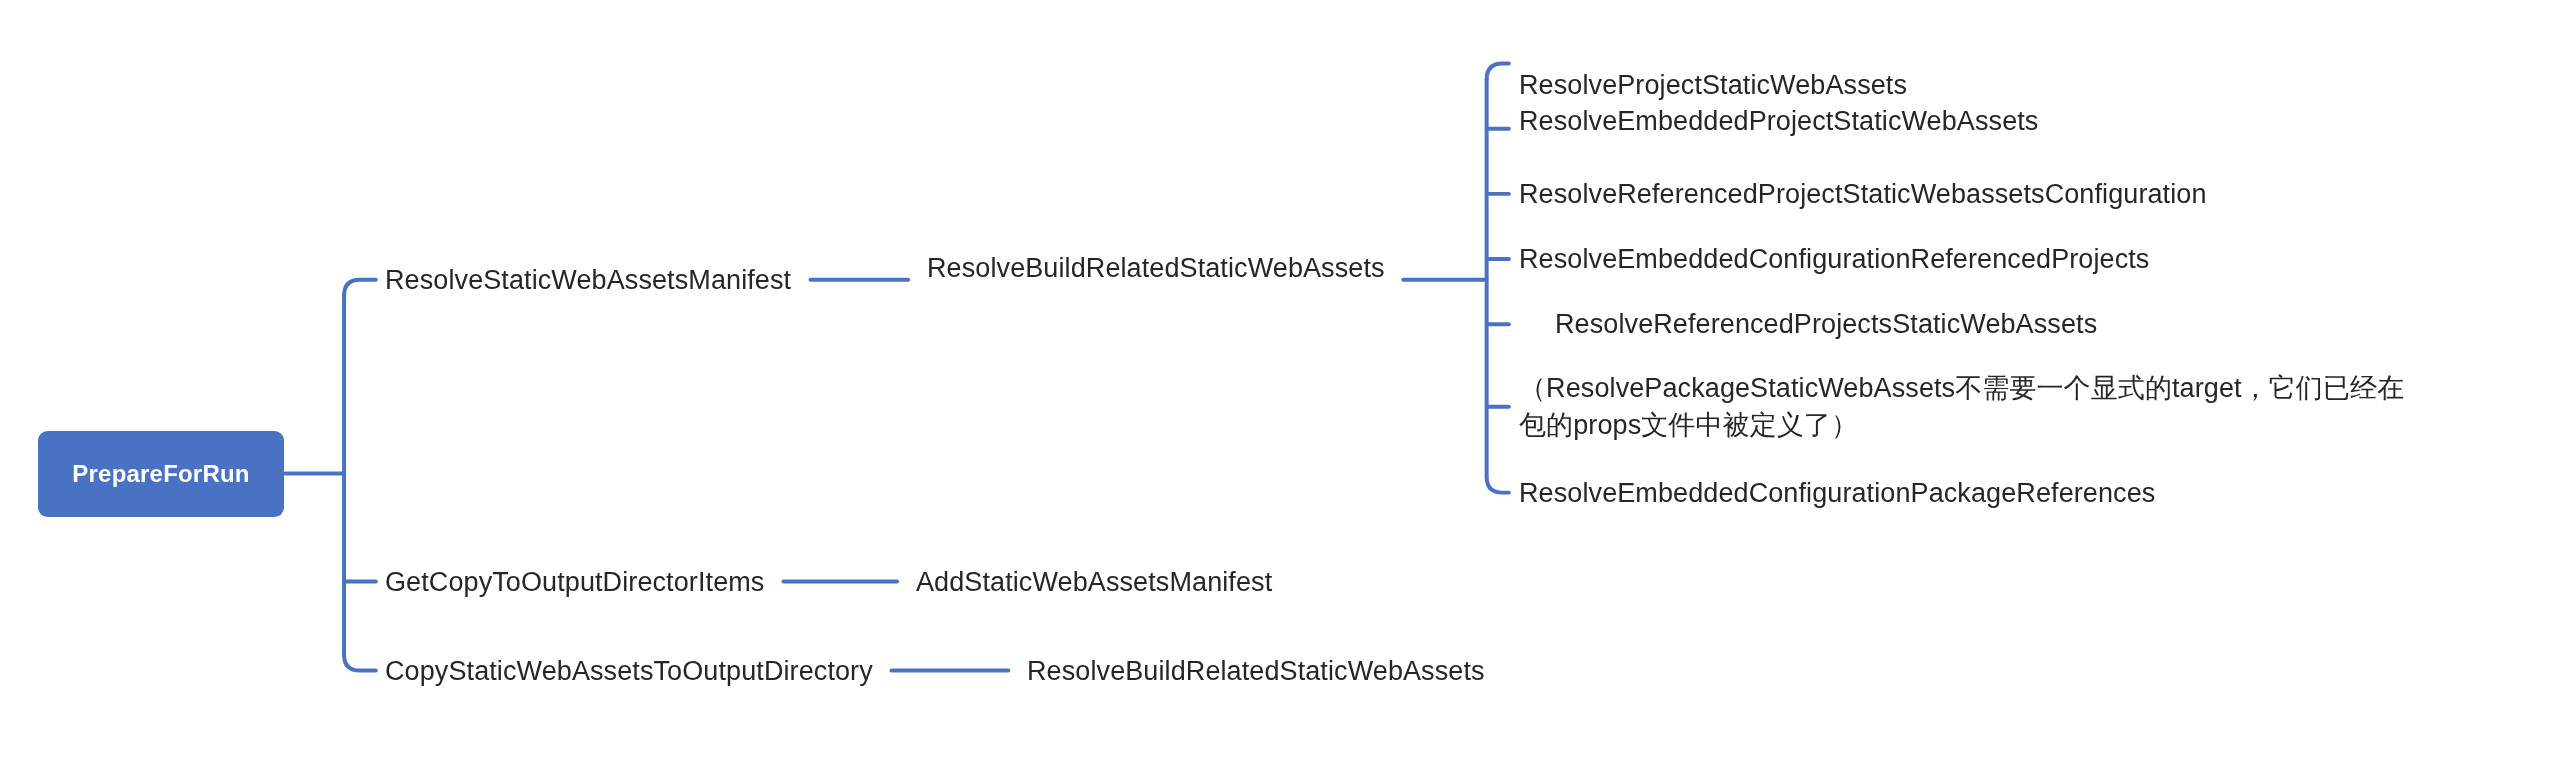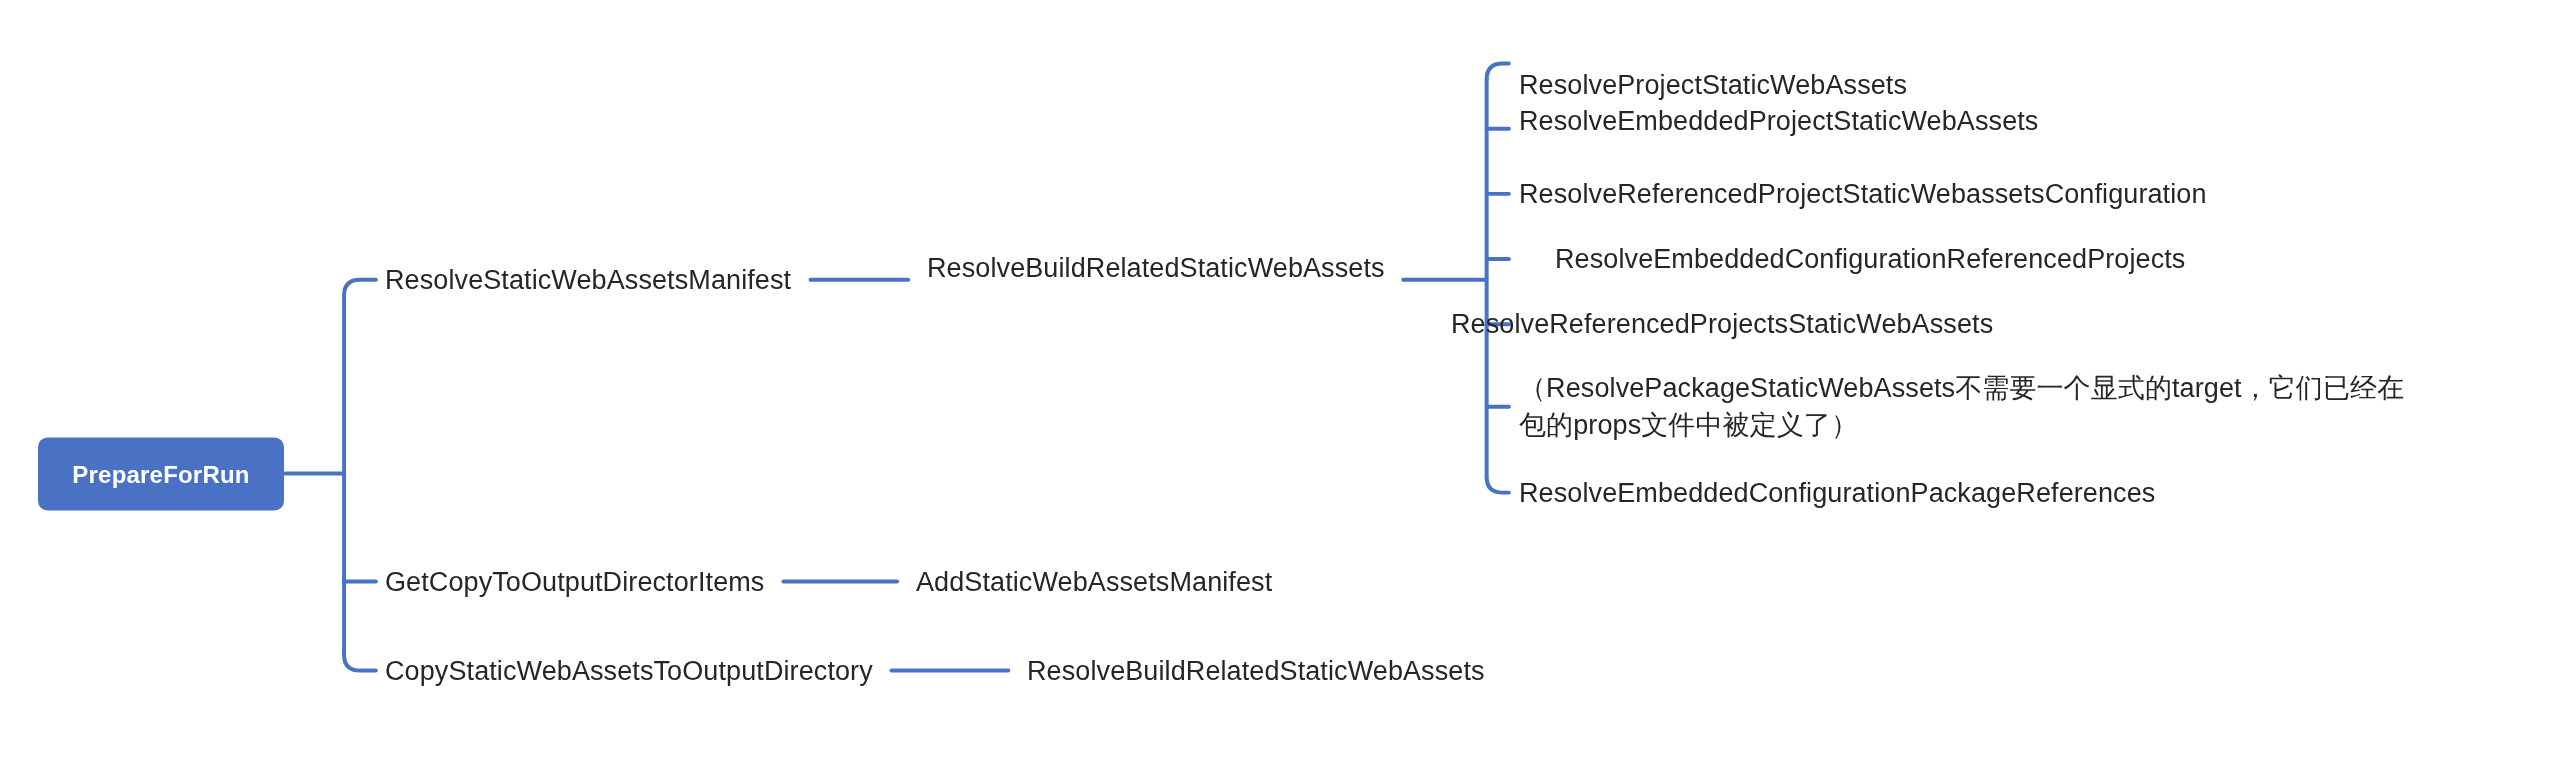--- a/index.html
+++ b/index.html
@@ -79,33 +79,33 @@
         <path d="M 1870 100 Q 1870 80 1890 80 L 1898 80"></path>
         <path d="M 1870 162 L 1898 162"></path>
         <path d="M 1870 244 L 1898 244"></path>
         <path d="M 1870 326 L 1898 326"></path>
         <path d="M 1870 408 L 1898 408"></path>
         <path d="M 1870 512 L 1898 512"></path>
         <path d="M 1870 600 Q 1870 620 1890 620 L 1898 620"></path>
       </g>
   </svg>
 
-  <div class="root-node" style="left: 38px; top: 474px; width: 246px; height: 73px; background: rgb(74, 114, 196); color: rgb(255, 255, 255);">PrepareForRun</div>
+  <div class="root-node" style="left: 38px; top: 474px; width: 246px; height: 86px; background: rgb(74, 114, 196); color: rgb(255, 255, 255);">PrepareForRun</div>
 
   <div class="node leaf" style="left: 385px; top: 280px;">ResolveStaticWebAssetsManifest</div>
   <div class="node leaf" style="left: 385px; top: 582px;">GetCopyToOutputDirectorItems</div>
   <div class="node leaf" style="left: 385px; top: 671px;">CopyStaticWebAssetsToOutputDirectory</div>
 
   <div class="node leaf" style="left: 927px; top: 268px;">ResolveBuildRelatedStaticWebAssets</div>
   <div class="node leaf" style="left: 916px; top: 582px;">AddStaticWebAssetsManifest</div>
   <div class="node leaf" style="left: 1027px; top: 671px;">ResolveBuildRelatedStaticWebAssets</div>
 
   <div class="node leaf" style="left: 1519px; top: 64px; margin-top: 21px;">ResolveProjectStaticWebAssets</div>
   <div class="node leaf" style="left: 1519px; top: 121px;">ResolveEmbeddedProjectStaticWebAssets</div>
   <div class="node leaf" style="left: 1519px; top: 194px;">ResolveReferencedProjectStaticWebassetsConfiguration</div>
-  <div class="node leaf" style="left: 1519px; top: 259px; margin-left: 36px;">ResolveEmbeddedConfigurationReferencedProjects</div>
-  <div class="node leaf" style="left: 1451px; top: 324px;">ResolveReferencedProjectsStaticWebAssets</div>
+  <div class="node leaf" style="left: 1519px; top: 259px;">ResolveEmbeddedConfigurationReferencedProjects</div>
+  <div class="node leaf" style="left: 1555px; top: 324px;">ResolveReferencedProjectsStaticWebAssets</div>
   <div class="node multiline" style="left: 1519px; top: 407px;">（ResolvePackageStaticWebAssets不需要一个显式的target，它们已经在
 包的props文件中被定义了）</div>
   <div class="node leaf" style="left: 1519px; top: 493px;">ResolveEmbeddedConfigurationPackageReferences</div>
 
 </div>
 
 
 </body></html>

